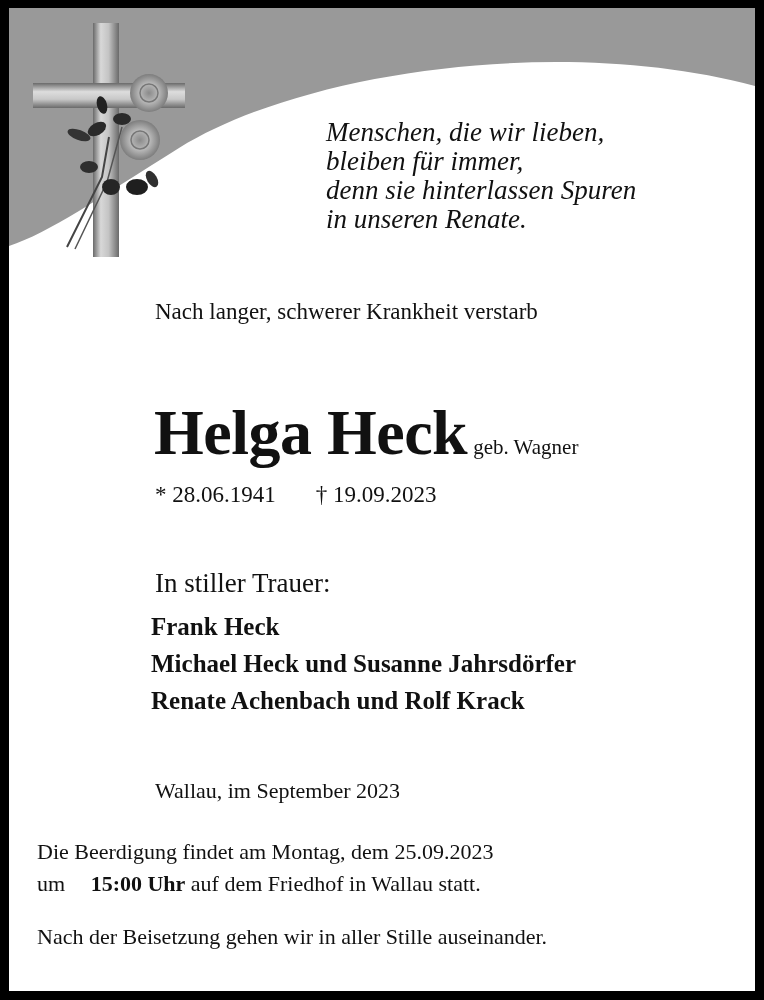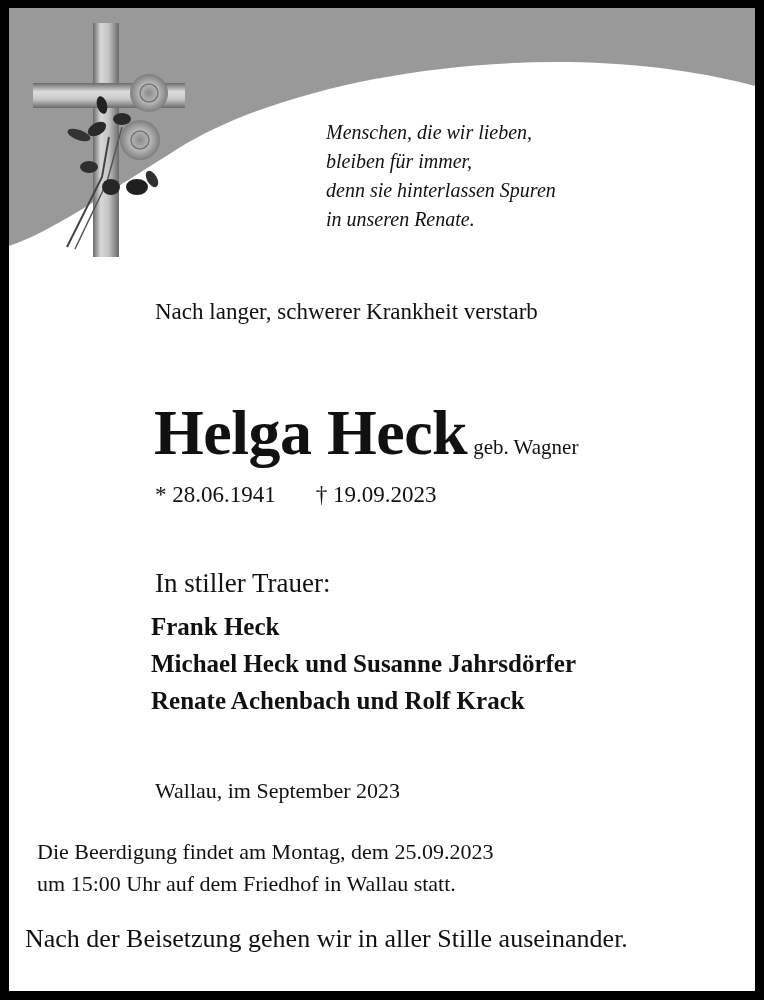--- a/index.html
+++ b/index.html
@@ -6,38 +6,38 @@
   body { width: 764px; height: 1000px; background: #000; position: relative; overflow: hidden; }
   .card {
     position: absolute; left: 9px; top: 8px; width: 746px; height: 983px;
     background: #fff; overflow: hidden;
   }
   .band { position: absolute; left: 0; top: 0; width: 746px; height: 260px; }
   .cross { position: absolute; left: 18px; top: 9px; width: 160px; height: 245px; }
   .serif { font-family: "Liberation Serif", "DejaVu Serif", serif; color: #111; }
   .poem {
     position: absolute; left: 317px; top: 110px; font-style: italic;
-    font-size: 20px; line-height: 29px;
+    font-size: 27px; line-height: 29px;
   }
   .poem div { white-space: nowrap; }
   .intro { position: absolute; left: 146px; top: 287px; font-size: 23px; line-height: 34px; }
   .intro div { white-space: nowrap; }
   .name-line { position: absolute; left: 145px; top: 388px; white-space: nowrap; }
   .name { font-size: 64px; font-weight: bold; letter-spacing: -0.5px; }
   .maiden { font-size: 21px; margin-left: 6px; }
   .dates { position: absolute; left: 146px; top: 474px; font-size: 23px; white-space: nowrap; }
   .dates .death { margin-left: 40px; text-align: center; }
   .mourning-label { position: absolute; left: 146px; top: 560px; font-size: 27px; white-space: nowrap; }
   .mourners { position: absolute; left: 142px; top: 600px; font-size: 25px; font-weight: bold; line-height: 37px; }
   .mourners div { white-space: nowrap; }
   .place { position: absolute; left: 146px; top: 770px; font-size: 22px; white-space: nowrap; }
   .funeral { position: absolute; left: 28px; top: 828px; font-size: 22px; line-height: 32px; }
   .funeral div { white-space: nowrap; }
-  .funeral b { font-weight: normal; }
-  .closing { position: absolute; left: 16px; top: 916px; font-size: 26px; white-space: nowrap; }
+  .funeral b { font-weight: bold; margin-left: 20px; }
+  .closing { position: absolute; left: 28px; top: 916px; font-size: 22px; white-space: nowrap; }
 </style>
 </head>
 <body>
 
 <div class="card">
 
   <svg class="band" viewBox="0 0 746 260" preserveAspectRatio="none">
     <path d="M0,0 L746,0 L746,78 C560,28 300,60 170,140 C90,190 40,225 0,238 Z" fill="#999999"></path>
   </svg>
 

